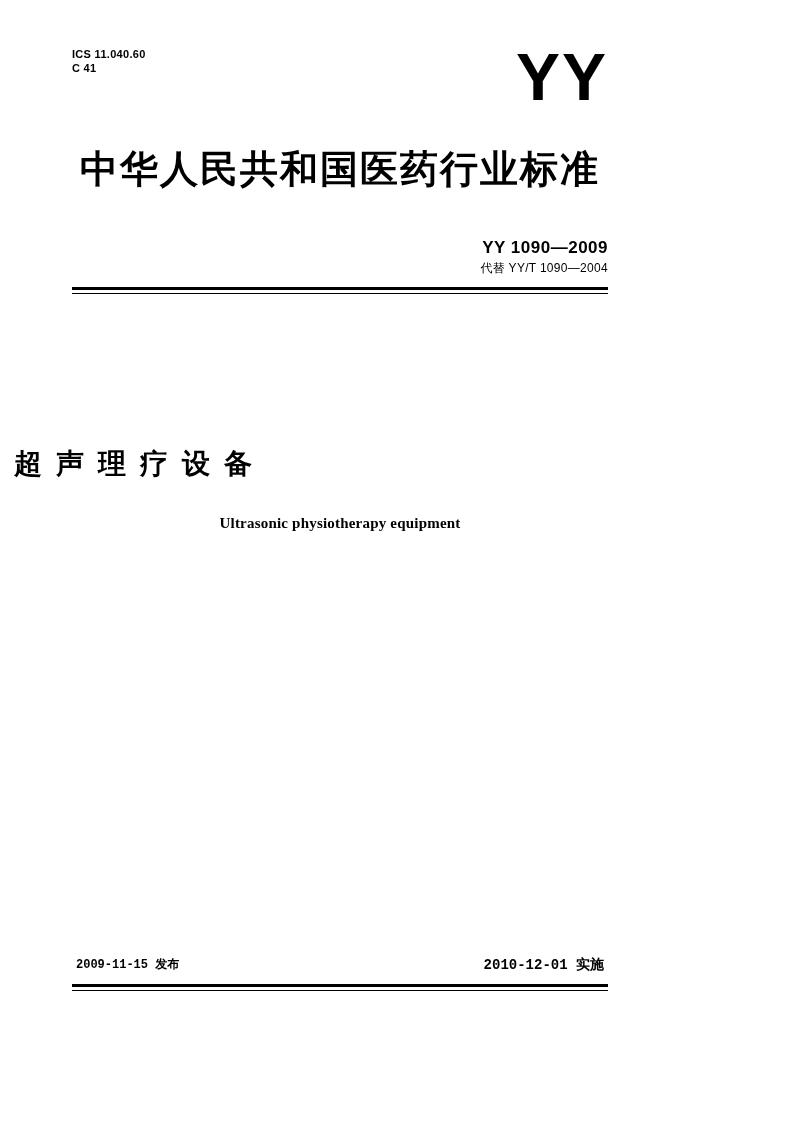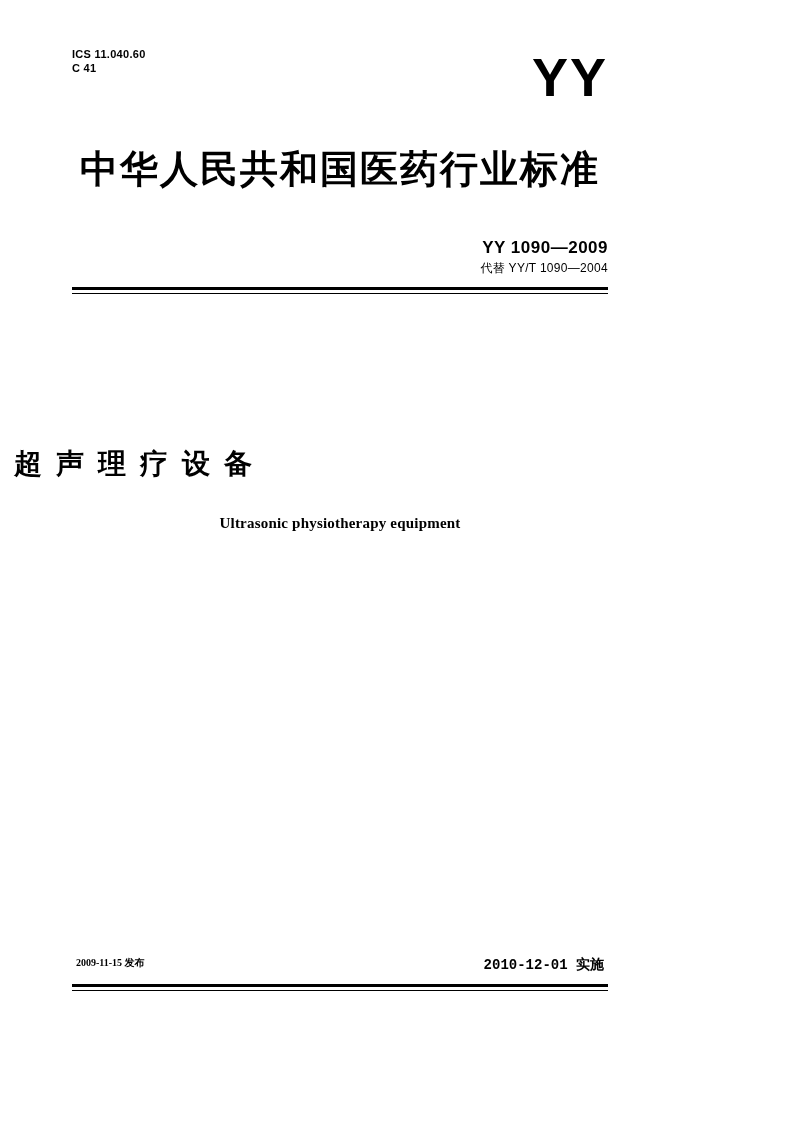--- a/index.html
+++ b/index.html
@@ -33,21 +33,21 @@
     line-height: 14px;
     letter-spacing: 0.3px;
   }
 
   .yy-logo {
     position: absolute;
     right: 72px;
     top: 38px;
     font-family: "Liberation Sans", sans-serif;
     font-weight: bold;
-    font-size: 54px;
+    font-size: 66px;
     letter-spacing: 2px;
     line-height: 78px;
   }
 
   .main-title {
     position: absolute;
     left: 0;
     right: 0;
     top: 144px;
     text-align: center;
@@ -120,23 +120,23 @@
     position: absolute;
     left: 72px;
     right: 72px;
     top: 956px;
     height: 20px;
   }
   .date-issue {
     position: absolute;
     left: 4px;
     top: 0;
-    font-family: Liberation Serif, serif;
-    font-weight: bold;
-    font-size: 10px;
+    font-family: Liberation Mono, monospace;
+    font-weight: bold;
+    font-size: 12px;
     text-align: center;
   }
   .date-impl {
     position: absolute;
     right: 4px;
     top: 0;
     font-family: Liberation Mono, monospace;
     font-weight: bold;
     font-size: 14px;
   }

